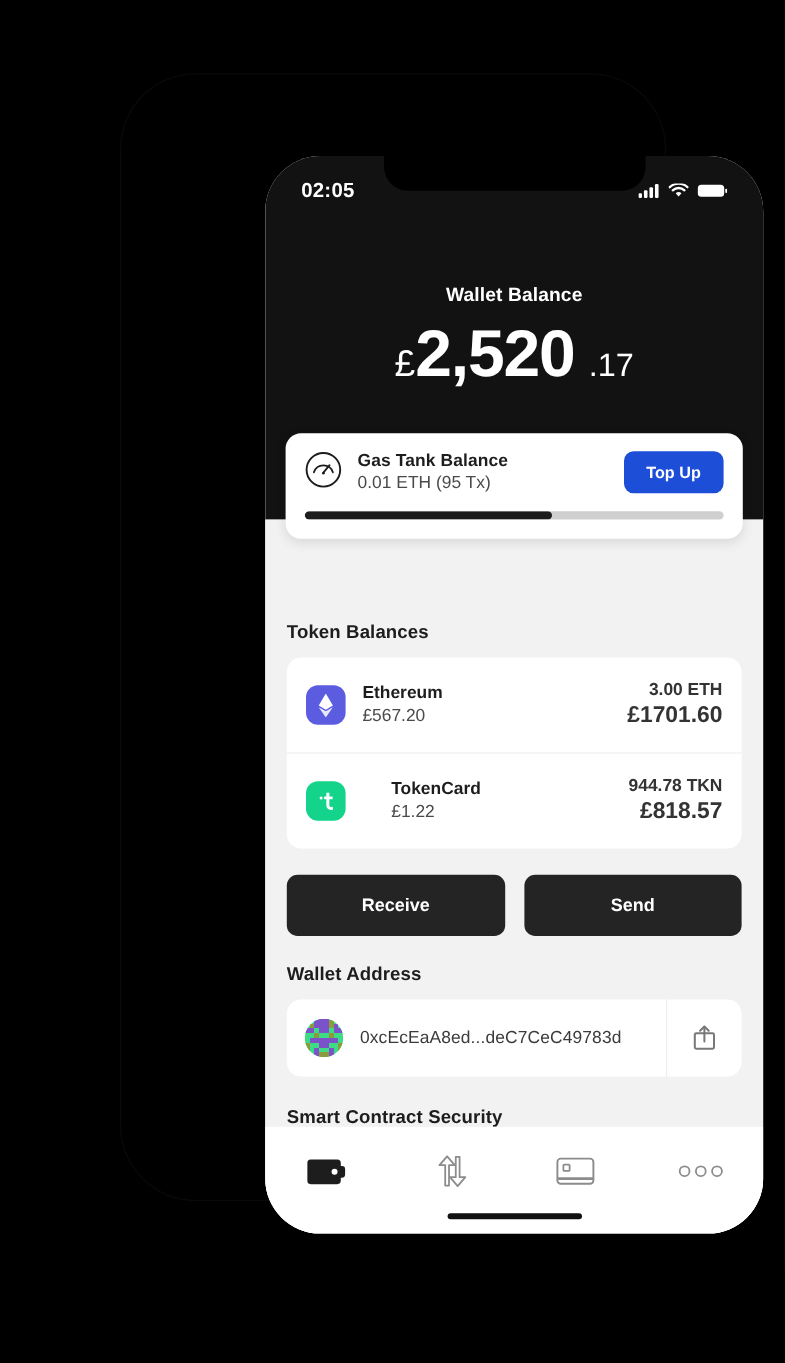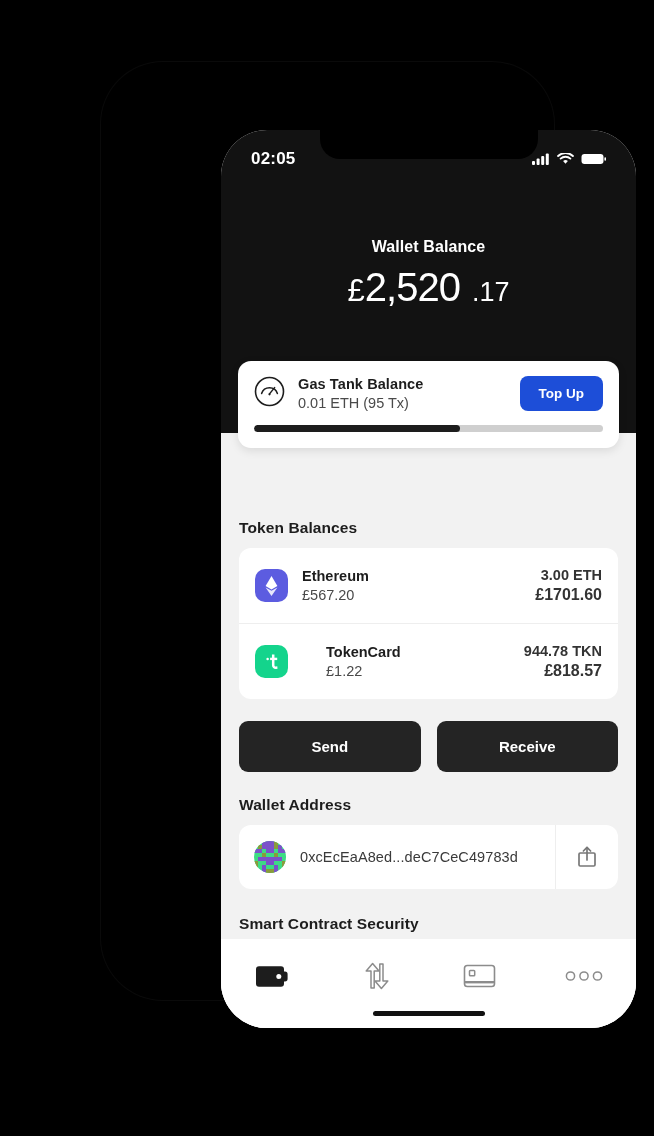--- a/index.html
+++ b/index.html
@@ -102,21 +102,21 @@
   .balance-amount {
     margin-top: 11px;
     color: #ffffff;
     font-weight: 300;
     line-height: 1;
     display: flex;
     align-items: baseline;
     justify-content: center;
   }
   .balance-currency { font-size: 31px; font-weight: 300; }
-  .balance-main { font-size: 40px; font-weight: 400; letter-spacing: -1px; }
+  .balance-main { font-size: 55px; font-weight: 700; letter-spacing: -1px; }
   .balance-cents { font-size: 27px; font-weight: 300; margin-left: 12px; }
 
   
   .gas-card {
     position: absolute;
     left: 17px;
     top: 231px;
     width: 381px;
     background: #ffffff;
     border-radius: 13px;
@@ -213,21 +213,21 @@
     font-weight: bold;
     color: #1d1d1d;
   }
   .token-price {
     margin-top: 3px;
     font-size: 14.5px;
     color: #4a4a4a;
   }
   .token-values { text-align: right; font-weight: bold; }
   .token-amount { font-size: 14.5px; color: #333333; }
-  .token-fiat { margin-top: 3px; font-size: 16px; color: #333333; }
+  .token-fiat { margin-top: 3px; font-size: 19px; color: #333333; }
 
   
   .actions {
     display: flex;
     gap: 16px;
     margin: 22px 18px 0 18px;
   }
   .action-btn {
     flex: 1 1 0;
     background: #242424;
@@ -389,22 +389,22 @@
             <div class="token-price">£1.22</div>
           </div>
           <div class="token-values">
             <div class="token-amount">944.78 TKN</div>
             <div class="token-fiat">£818.57</div>
           </div>
         </div>
       </div>
 
       <div class="actions">
+        <button class="action-btn">Receive</button>
         <button class="action-btn">Send</button>
-        <button class="action-btn">Receive</button>
       </div>
 
       <div style="height:24px"></div>
       <div class="section-title">Wallet Address</div>
 
       <div class="addr-card">
         <div class="addr-left">
           <div class="blockie">
             <svg width="32" height="32" viewBox="0 0 8 8" shape-rendering="crispEdges">
               <rect width="8" height="8" fill="#3ddc84"></rect>

